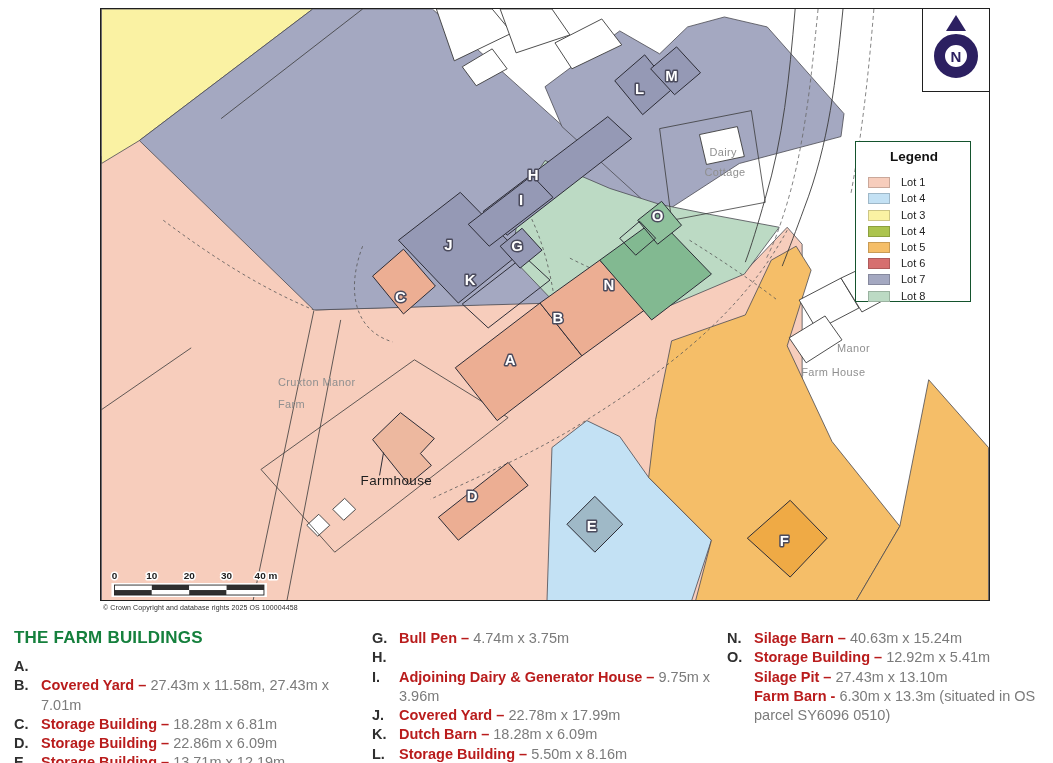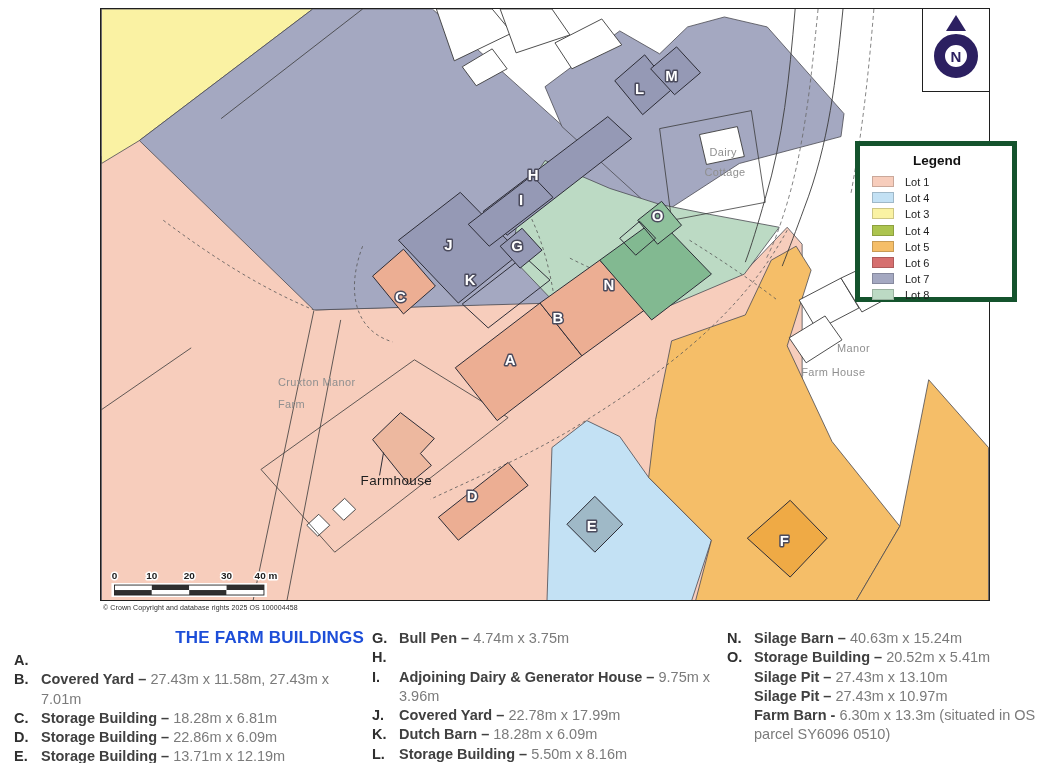--- a/index.html
+++ b/index.html
@@ -3,39 +3,39 @@
 <meta charset="utf-8">
 <style>
   * { margin:0; padding:0; box-sizing:border-box; }
   html,body { background:#fff; }
   body { font-family:"Liberation Sans","DejaVu Sans",sans-serif; width:1053px; height:763px; position:relative; overflow:hidden; }
   .stage { position:absolute; left:0; top:0; width:1053px; height:763px; background:#fff; }
 
   .map-frame { position:absolute; left:100px; top:8px; width:890px; height:593px; border:1px solid #1f1f1f; background:#fff; overflow:hidden; }
   .map-frame svg { display:block; }
 
-  .legend-box { position:absolute; left:855px; top:141px; width:162px; height:161px; background:#fff; border:5px solid #14532d; padding:7px 10px 6px 12px; }
+  .legend-box { position:absolute; left:855px; top:141px; width:116px; height:161px; background:#fff; border:1px solid #14532d; padding:7px 10px 6px 12px; }
   .legend-title { text-align:center; font-weight:700; font-size:13.5px; color:#111; margin-bottom:8px; }
-  .legend-item { display:flex; align-items:flex-start; height:16.2px; }
+  .legend-item { display:flex; align-items:flex-end; height:16.2px; }
   .legend-swatch { width:22px; height:11px; margin-right:11px; border:1px solid rgba(0,0,0,.18); flex:none; }
   .legend-label { font-size:11px; color:#222; }
 
   .north-box { position:absolute; left:922px; top:8px; width:68px; height:84px; background:#fff; border:1px solid #1f1f1f; display:flex; flex-direction:column; align-items:center; padding-top:6px; }
   .north-tri { width:0; height:0; border-left:10px solid transparent; border-right:10px solid transparent; border-bottom:16px solid #2c2061; }
   .north-ring { margin-top:3px; width:44px; height:44px; border-radius:50%; border:11px solid #2c2061; background:#fff; display:flex; align-items:center; justify-content:center; }
   .north-n { font-weight:700; font-size:15px; color:#2c2061; line-height:1; }
 
   .copyright { position:absolute; left:103px; top:604px; font-size:7px; color:#2d2d2d; letter-spacing:.1px; }
 
   .list-col { position:absolute; }
-  .list-title { font-size:17px; font-weight:700; color:#1d4ed8; letter-spacing:.2px; line-height:22px; margin-bottom:2px;text-align:right; }
+  .list-title { font-size:17px; font-weight:700; color:#15803d; letter-spacing:.2px; line-height:22px; margin-bottom:8px; }
   .entry { display:flex; font-size:14.5px; line-height:19.3px; }
   .entry .lt { width:27px; flex:none; font-weight:700; color:#2f2f2f; }
   .entry .body { color:#7b7b7b; }
-  .entry .body b { color:#404040; font-weight:700; }
+  .entry .body b { color:#b91c1c; font-weight:700; }
 
   .bld-letter { font-weight:700; font-size:15px; fill:#fff; stroke:#4a4a5c; stroke-width:3px; paint-order:stroke; stroke-linejoin:round; font-family:"Liberation Sans","DejaVu Sans",sans-serif; }
   .map-label { fill:#8f8f8f; font-size:11px; letter-spacing:.4px; font-family:"Liberation Sans","DejaVu Sans",sans-serif; }
   .map-label-dark { fill:#1e1e1e; font-size:13.5px; letter-spacing:.4px; font-family:"Liberation Sans","DejaVu Sans",sans-serif; }
   .scale-num { font-weight:700; font-size:10px; fill:#222; stroke:#fff; stroke-width:3px; paint-order:stroke; stroke-linejoin:round; font-family:"Liberation Sans","DejaVu Sans",sans-serif; }
 </style>
 </head>
 <body>
 
 <div class="stage">
@@ -264,29 +264,25 @@
 
   </div>
 
   <div class="list-col" style="left:727px; top:629px; width:314px;">
     <div class="entry">
         <span class="lt">N.</span>
         <span class="body"><b><span>Silage Barn</span> <span>–</span></b> <span>40.63m x 15.24m</span></span>
       </div>
     <div class="entry">
         <span class="lt">O.</span>
-        <span class="body"><b><span>Storage Building</span> <span>–</span></b> <span>20.52m x 5.41m</span></span>
+        <span class="body"><b><span>Storage Building</span> <span>–</span></b> <span>12.92m x 5.41m</span></span>
       </div>
     <div class="entry">
         <span class="lt"></span>
         <span class="body"><b><span>Silage Pit</span> <span>–</span></b> <span>27.43m x 13.10m</span></span>
       </div>
     <div class="entry">
         <span class="lt"></span>
-        <span class="body"><b><span>Silage Pit</span> <span>–</span></b> <span>27.43m x 10.97m</span></span>
-      </div>
-    <div class="entry">
-        <span class="lt"></span>
         <span class="body"><b><span>Farm Barn</span> <span>-</span></b> <span>6.30m x 13.3m (situated in OS parcel SY6096 0510)</span></span>
       </div>
   </div>
 
 </div>
 
 </body></html>

